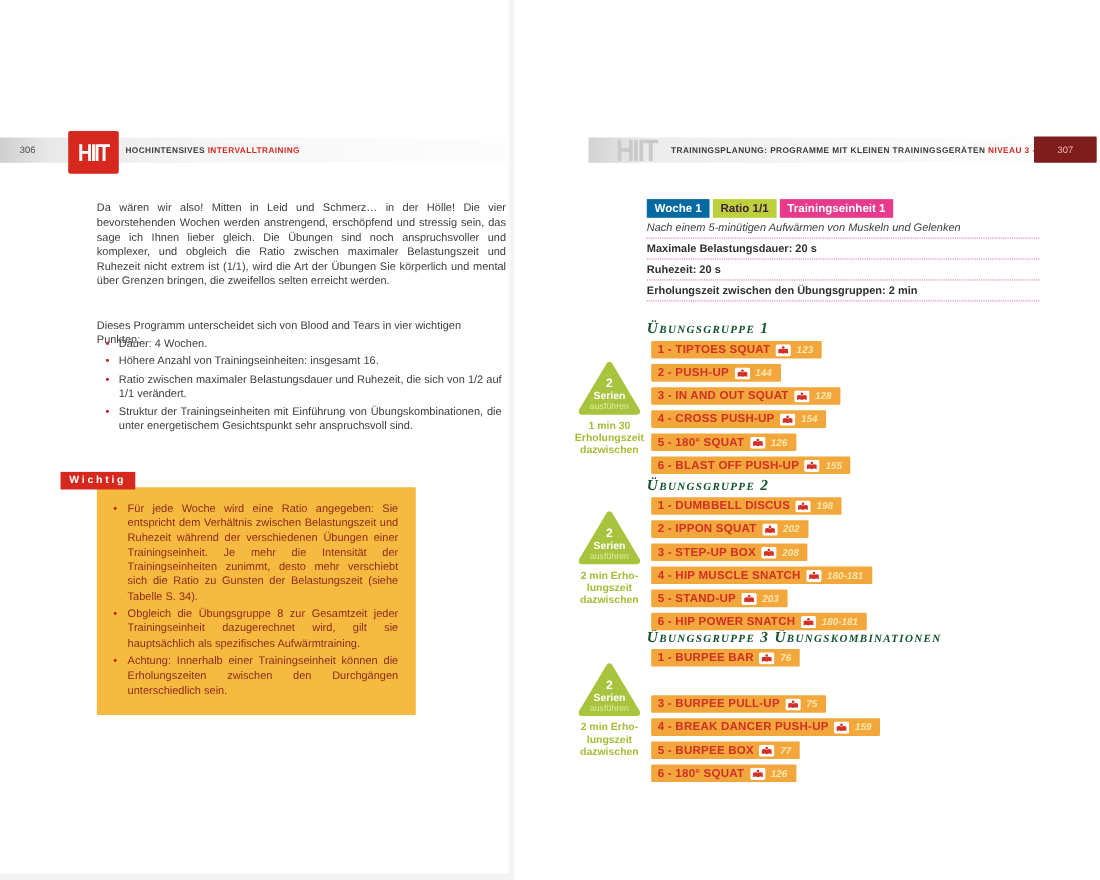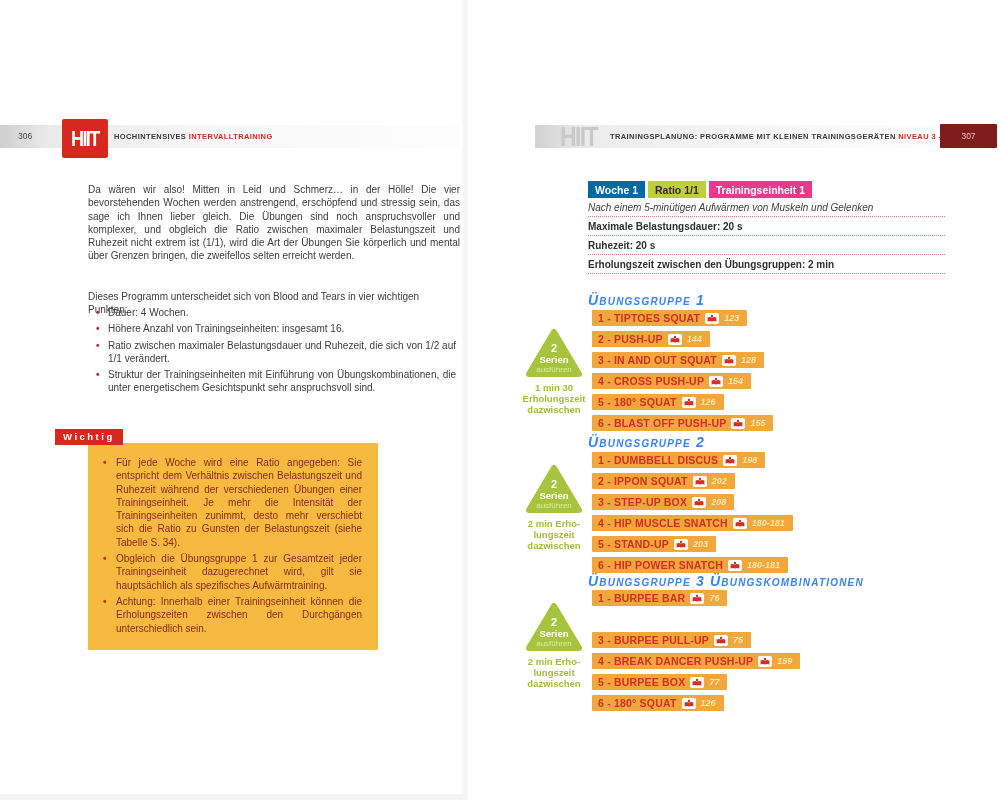--- a/index.html
+++ b/index.html
@@ -48,22 +48,22 @@
   .tags{position:absolute;left:588px;top:181px;display:flex;gap:3px;}
   .tag{height:17px;display:flex;align-items:center;padding:0 7px;font-size:10.5px;font-weight:bold;}
   .tag.woche{background:#0369a1;color:#ffffff;}
   .tag.ratio{background:#bcd03b;color:#43203f;}
   .tag.einheit{background:#e8398d;color:#ffffff;}
 
   .params{position:absolute;left:588px;top:200px;width:357px;}
   .warmup-note{font-size:10px;font-style:italic;color:#3c3c3c;padding:2px 0 3px 0;border-bottom:1.5px dotted #e27a85;}
   .param-row{font-size:10px;font-weight:bold;color:#2f2f2f;padding:4px 0 3px 0;border-bottom:1.5px dotted #e27a85;}
 
-  .group-title{position:absolute;left:588px;font-family:Liberation Sans, sans-serif;font-style:italic;font-weight:bold;
-               font-variant:small-caps;font-size:14px;letter-spacing:1.2px;color:#3b82f6;white-space:nowrap;}
+  .group-title{position:absolute;left:588px;font-family:Liberation Serif, serif;font-style:italic;font-weight:bold;
+               font-variant:small-caps;font-size:14px;letter-spacing:1.2px;color:#14532d;white-space:nowrap;}
   .ex-row{position:absolute;left:592px;height:16px;display:inline-flex;align-items:center;gap:5px;
           background:#f2a73c;padding:0 8px 0 6px;border-radius:1px;white-space:nowrap;}
   .ex-name{font-size:10.5px;font-weight:bold;color:#d03026;letter-spacing:0.2px;}
   .ex-page{font-size:9px;font-weight:bold;font-style:italic;color:#fbe7ad;}
   .book-badge{display:flex;align-items:center;}
 
   .tri-block{position:absolute;left:518px;width:72px;text-align:center;}
   .tri-wrap{position:relative;width:56px;height:50px;margin:0 auto;}
   .tri-wrap svg{position:absolute;left:0;top:0;}
   svg .tri-num{font-family:"Liberation Sans",sans-serif;font-size:11px;font-weight:bold;fill:#ffffff;}
@@ -93,21 +93,21 @@
     <li>Dauer: 4 Wochen.</li>
     <li>Höhere Anzahl von Trainingseinheiten: insgesamt 16.</li>
     <li>Ratio zwischen maximaler Belastungsdauer und Ruhezeit, die sich von 1/2 auf 1/1 verändert.</li>
     <li>Struktur der Trainingseinheiten mit Einführung von Übungskombinationen, die unter energetischem Gesichtspunkt sehr anspruchsvoll sind.</li>
   </ul>
 
   <div class="wichtig-label">Wichtig</div>
   <div class="wichtig-box">
     <ul>
       <li>Für jede Woche wird eine Ratio angegeben: Sie entspricht dem Verhältnis zwischen Belastungszeit und Ruhezeit während der verschiedenen Übungen einer Trainingseinheit. Je mehr die Intensität der Trainingseinheiten zunimmt, desto mehr verschiebt sich die Ratio zu Gunsten der Belastungszeit (siehe Tabelle S. 34).</li>
-      <li>Obgleich die Übungsgruppe 1 zur Gesamtzeit jeder Trainingseinheit dazugerechnet wird, gilt sie hauptsächlich als spezifisches Aufwärmtraining.</li>
+      <li>Obgleich die Übungsgruppe 8 zur Gesamtzeit jeder Trainingseinheit dazugerechnet wird, gilt sie hauptsächlich als spezifisches Aufwärmtraining.</li>
       <li>Achtung: Innerhalb einer Trainingseinheit können die Erholungszeiten zwischen den Durchgängen unterschiedlich sein.</li>
     </ul>
   </div>
 
   <div class="hbar right"></div>
   <div class="hiit-ghost">HIIT</div>
   <div class="htitle right">
     <span class="t-dark">TRAININGSPLANUNG: PROGRAMME MIT KLEINEN TRAININGSGERÄTEN </span><span class="t-red">NIVEAU 3 - HELL</span>
   </div>
   <div class="pagebox-right">307</div>

